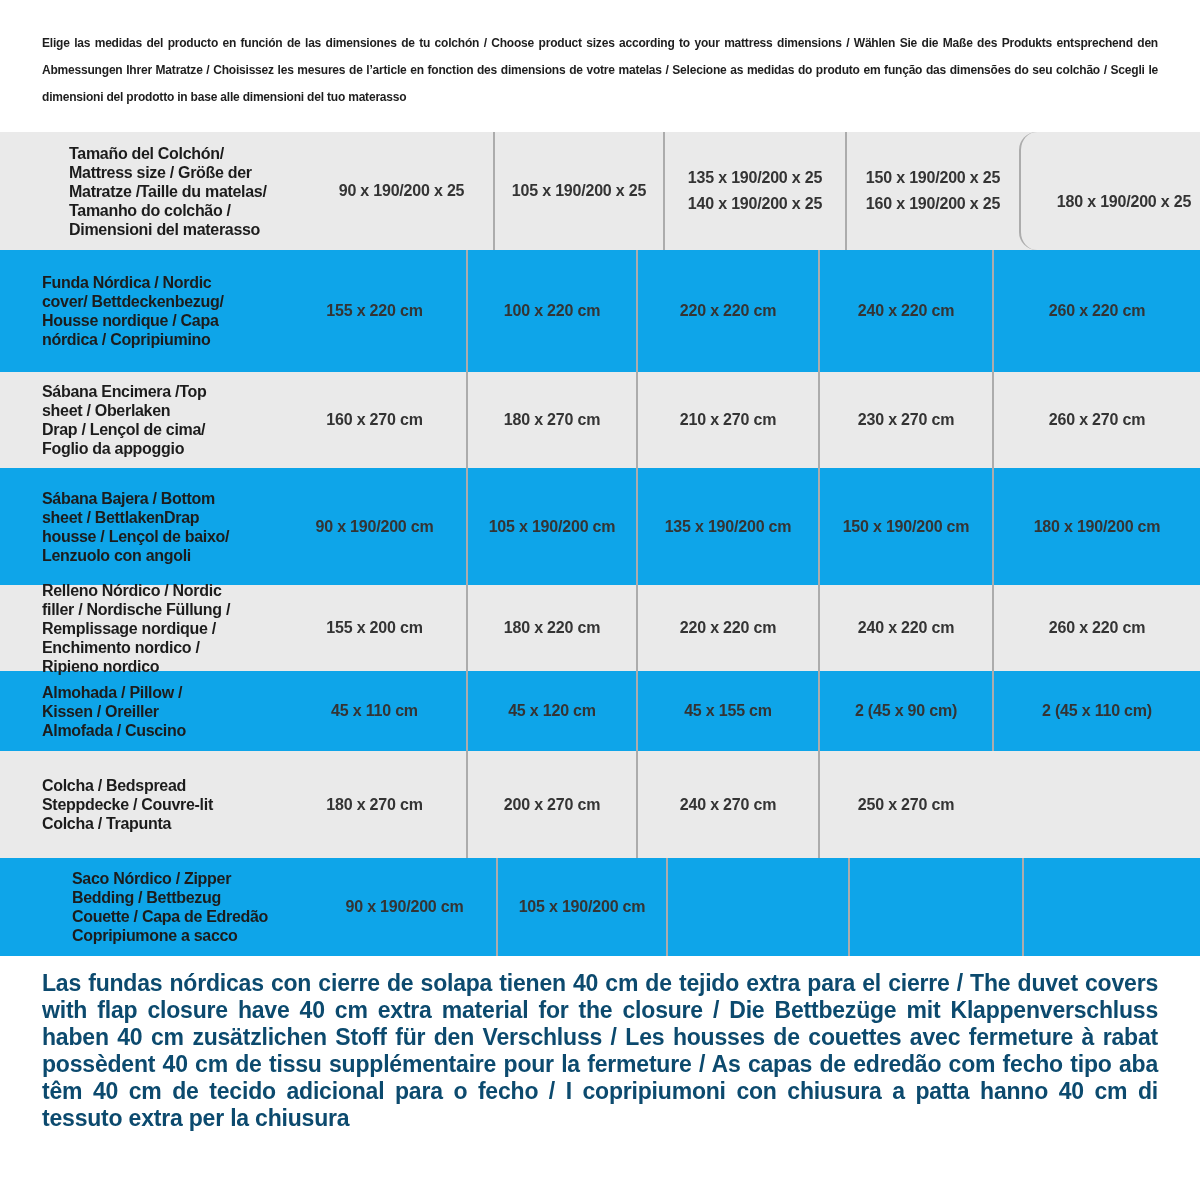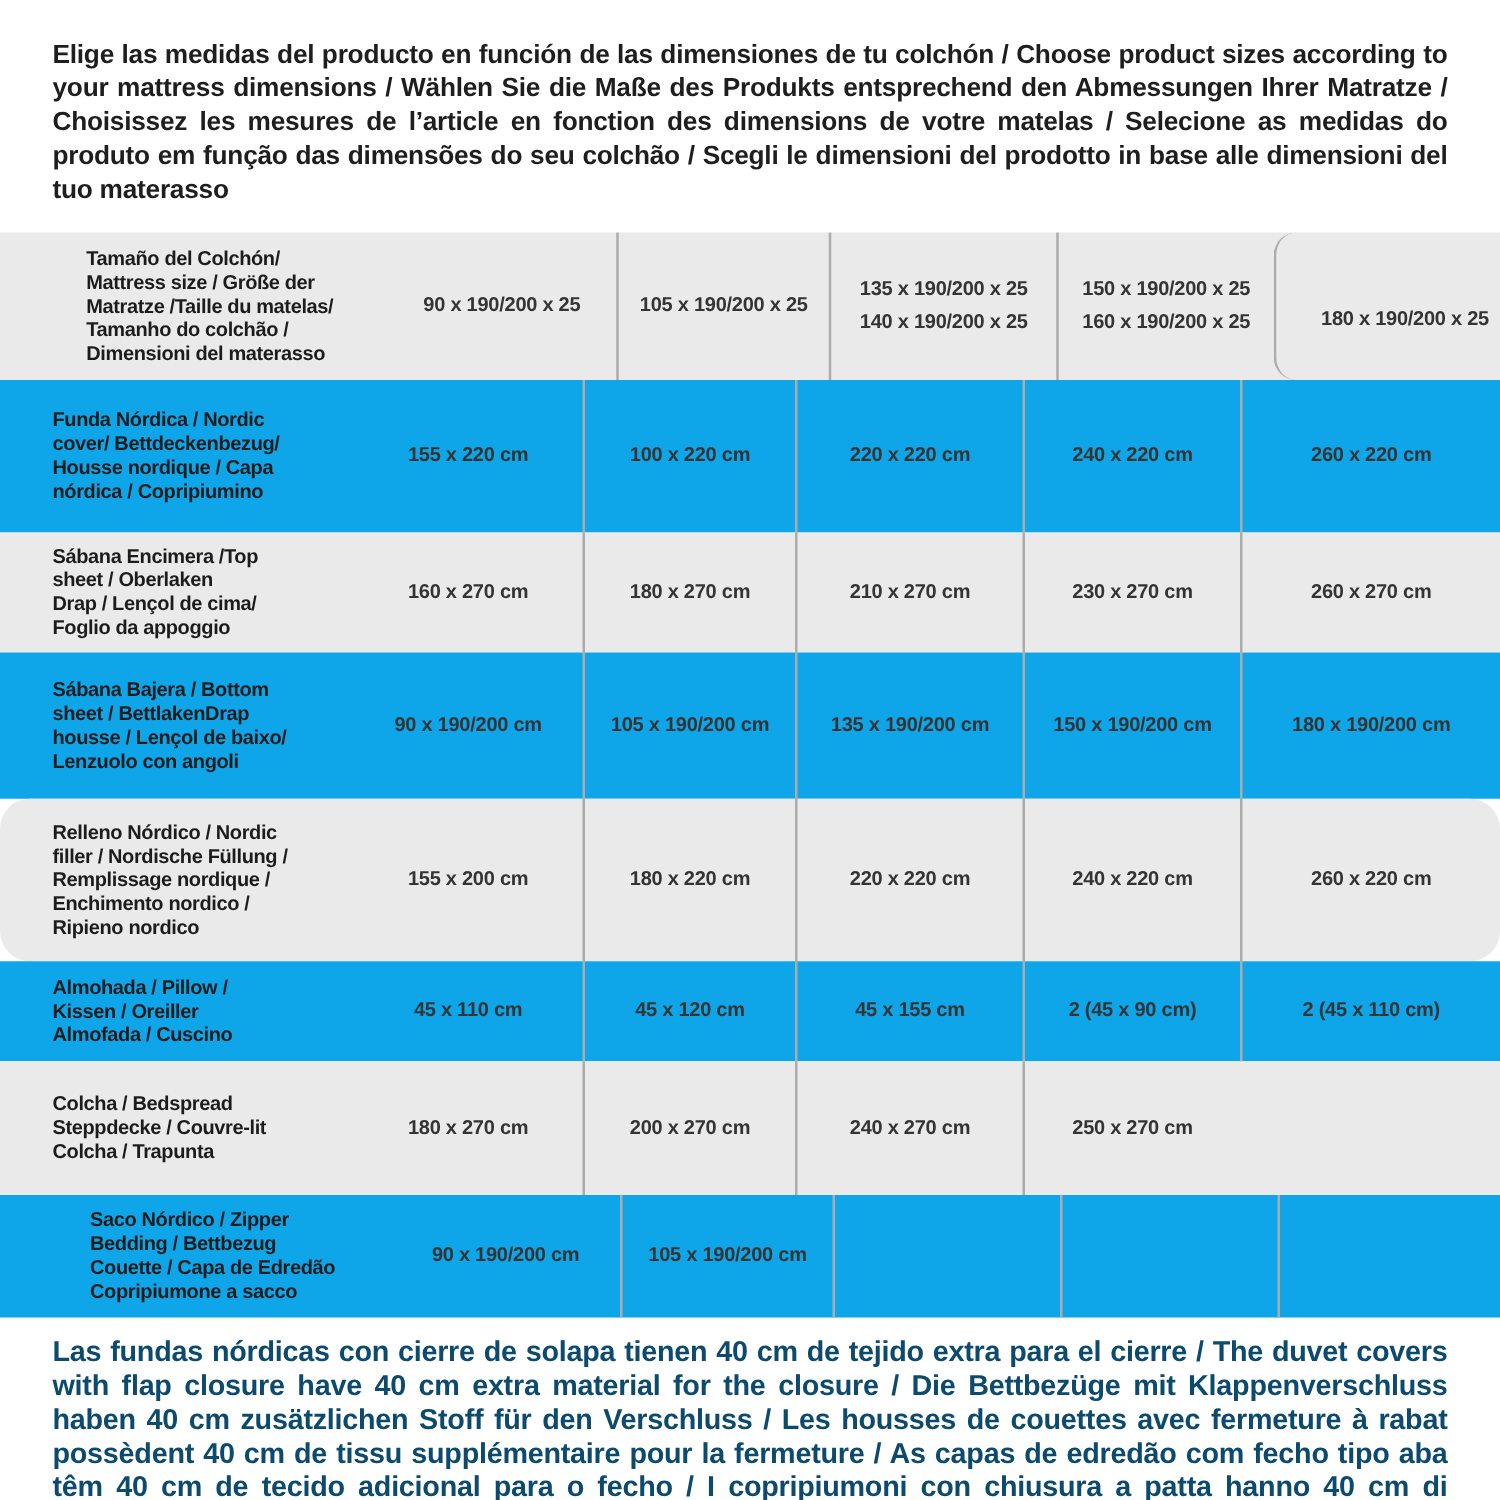--- a/index.html
+++ b/index.html
@@ -6,21 +6,21 @@
   body {
     width: 1200px; height: 1200px;
     font-family: "Liberation Sans", sans-serif;
     color: #1c1c1c;
     overflow: hidden;
   }
   .page { width: 1200px; height: 1200px; position: relative; }
 
   .intro {
     margin: 30px 42px 0 42px;
-    font-size: 21px;
+    font-size: 12px;
     line-height: 27px;
     font-weight: bold;
     letter-spacing: -0.2px;
     text-align: justify;
     color: #1e1e1e;
   }
 
   .sizes-table { margin-top: 21px; width: 1200px; }
   .trow { display: flex; width: 1200px; }
   .trow.gray { background: #eaeaea; }
@@ -58,21 +58,21 @@
   .c3 { width: 182px; }
   .c4 { width: 174px; }
   .c5 { width: 208px; }
   .sep { border-left: 2px solid #acacac; }
   .push-down { padding-top: 22px; border-radius: 18px; }
 
   .r1 { height: 118px; padding-left: 27px; }
   .r2 { height: 122px; }
   .r3 { height: 96px; }
   .r4 { height: 117px; }
-  .r5 { height: 130px; border-radius: 24px; }
+  .r5 { height: 86px; }
   .r6 { height: 80px; }
   .r7 { height: 107px; }
   .r8 { height: 98px; padding-left: 30px; }
 
   .footnote {
     margin: 14px 42px 0 42px;
     font-size: 23px;
     line-height: 27px;
     font-weight: bold;
     letter-spacing: -0.2px;

